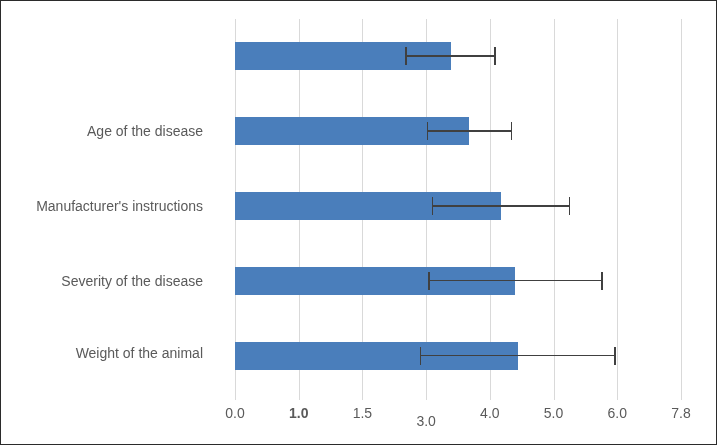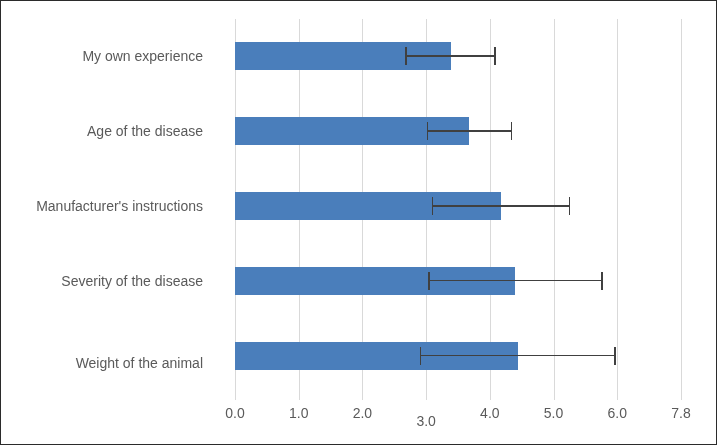--- a/index.html
+++ b/index.html
@@ -112,25 +112,24 @@
     font-size: 14px;
     color: #5a5a5a;
   }
 </style>
 </head>
 <body>
 
 <div id="chart-frame">
 
   <div id="cat-labels">
-      <div class="cat-label" style="top: 29.4px;">My own experience</div>
       <div class="cat-label" style="top: 104.2px;">Age of the disease</div>
       <div class="cat-label" style="top: 179px;">Manufacturer's instructions</div>
       <div class="cat-label" style="top: 253.8px;">Severity of the disease</div>
-      <div class="cat-label" style="top: 336px; margin-left: 12px;">Weight of the animal</div>
+      <div class="cat-label" style="top: 326px; margin-left: 12px;">Weight of the animal</div>
     </div>
 
   <div id="plot-area">
       <div class="axis-line" style="left: 0px;"></div>
       <div class="gridline" style="left: 63.7143px;"></div>
       <div class="gridline" style="left: 127.429px;"></div>
       <div class="gridline" style="left: 191.143px;"></div>
       <div class="gridline" style="left: 254.857px;"></div>
       <div class="gridline" style="left: 318.571px;"></div>
       <div class="gridline" style="left: 382.286px;"></div>
@@ -164,23 +163,23 @@
         <div class="err-line" style="left: 184.771px; width: 194.329px;"></div>
         <div class="err-cap" style="left: 184.771px;"></div>
         <div class="err-cap" style="left: 379.1px;"></div>
       </div>
     </div>
 
   <div id="x-axis">
       <div class="tick-mark" style="left: 234px;"></div>
       <div class="tick-label" style="left: 234px;">0.0</div>
       <div class="tick-mark" style="left: 297.714px;"></div>
-      <div class="tick-label" style="left: 297.714px;">1.0</div>
+      <div class="tick-label" style="left: 297.714px; font-weight: bold;">1.0</div>
       <div class="tick-mark" style="left: 361.429px;"></div>
-      <div class="tick-label" style="left: 361.429px;">2.0</div>
+      <div class="tick-label" style="left: 361.429px;">1.5</div>
       <div class="tick-mark" style="left: 425.143px;"></div>
       <div class="tick-label" style="left: 425.143px; margin-top: 8px;">3.0</div>
       <div class="tick-mark" style="left: 488.857px;"></div>
       <div class="tick-label" style="left: 488.857px;">4.0</div>
       <div class="tick-mark" style="left: 552.571px;"></div>
       <div class="tick-label" style="left: 552.571px;">5.0</div>
       <div class="tick-mark" style="left: 616.286px;"></div>
       <div class="tick-label" style="left: 616.286px;">6.0</div>
       <div class="tick-mark" style="left: 680px;"></div>
       <div class="tick-label" style="left: 680px;">7.8</div>

